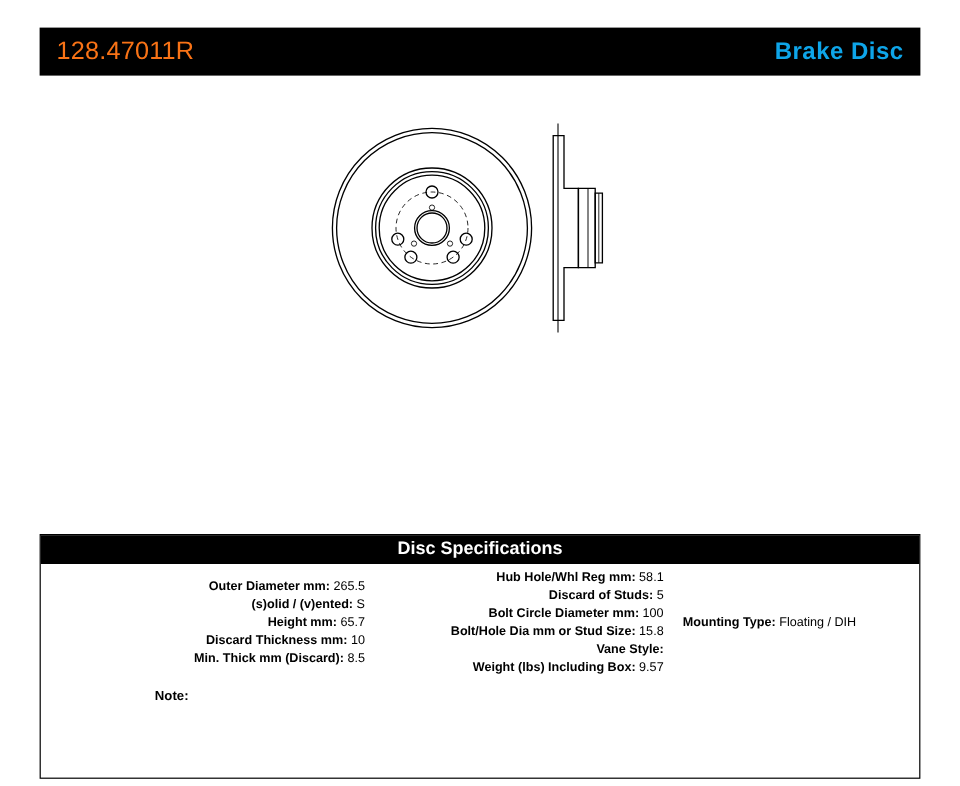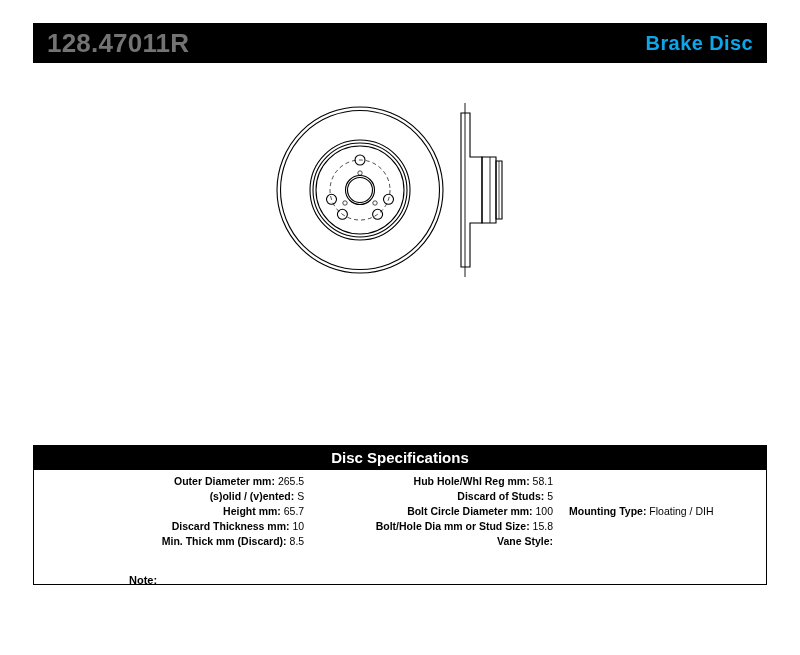--- a/index.html
+++ b/index.html
@@ -31,23 +31,23 @@
     width: 734px;
     height: 40px;
     background: #000000;
     display: flex;
     align-items: center;
     justify-content: space-between;
     box-sizing: border-box;
     padding: 0 14px;
   }
   .header-part {
-    color: #737373;
-    font-size: 26px;
-    font-weight: bold;
+    color: #f97316;
+    font-size: 21px;
+    font-weight: normal;
     letter-spacing: 0.2px;
   }
   .header-title {
     color: #0ea5e9;
     font-size: 20px;
     font-weight: bold;
     letter-spacing: 0.4px;
   }
 
   
@@ -58,21 +58,21 @@
     width: 300px;
     height: 190px;
   }
 
   
   .spec-box {
     position: absolute;
     left: 33px;
     top: 445px;
     width: 734px;
-    height: 140px;
+    height: 204px;
     border: 1px solid #000000;
     box-sizing: border-box;
   }
   .spec-header {
     position: absolute;
     left: 0;
     top: 0;
     width: 100%;
     height: 24px;
     background: #000000;
@@ -224,20 +224,24 @@
           <span class="spec-value">100</span>
         </div>
         <div class="spec-row">
           <span class="spec-label">Bolt/Hole Dia mm or Stud Size:</span>
           <span class="spec-value">15.8</span>
         </div>
         <div class="spec-row">
           <span class="spec-label">Vane Style:</span>
           <span class="spec-value"></span>
         </div>
+        <div class="spec-row">
+          <span class="spec-label">Weight (lbs) Including Box:</span>
+          <span class="spec-value">9.57</span>
+        </div>
       </div>
 
       <div class="col col-right">
         <div class="spec-row">
           <span class="spec-label">Mounting Type:</span>
           <span class="spec-value">Floating / DIH</span>
         </div>
       </div>
 
     </div>

